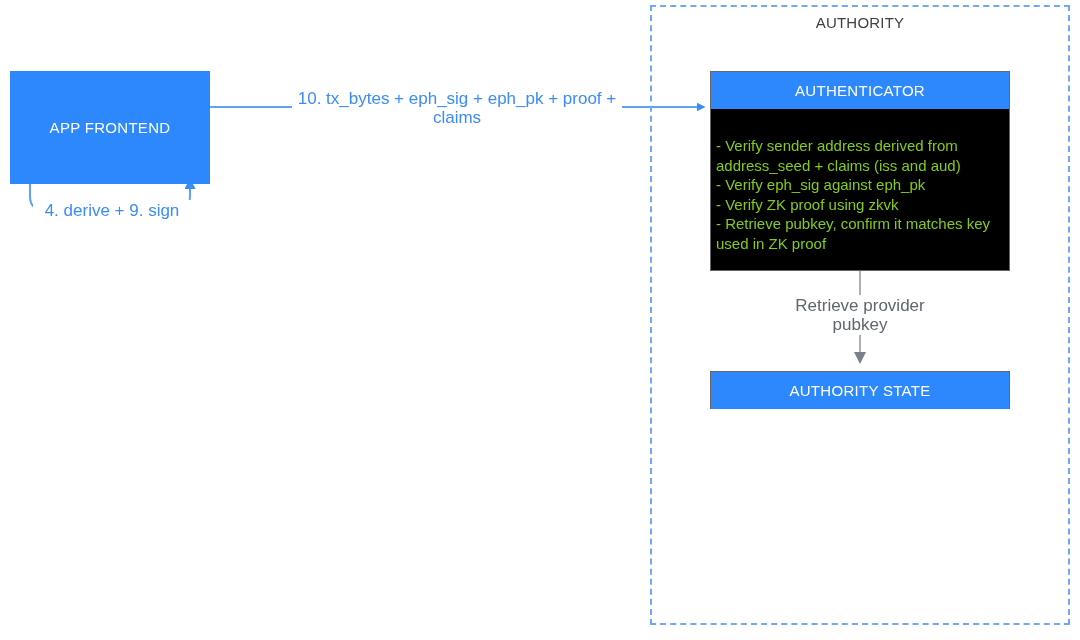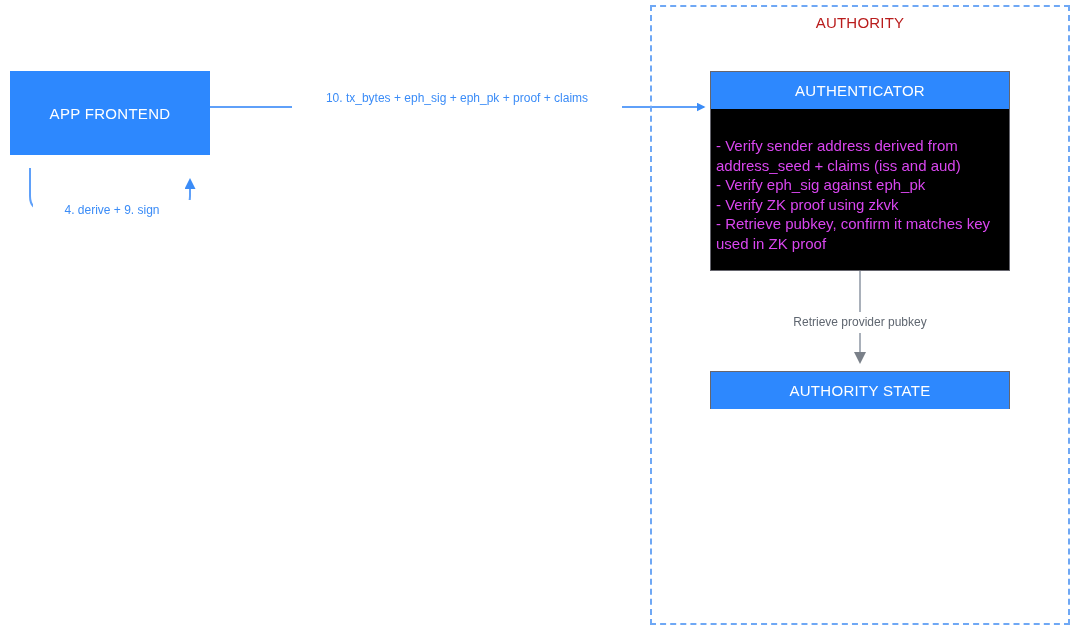--- a/index.html
+++ b/index.html
@@ -42,21 +42,21 @@
     border: 2px dashed #6fa8f5;
     box-sizing: border-box;
     background: transparent;
   }
   .authority-title {
     position: absolute;
     left: 650px;
     top: 14px;
     width: 420px;
     text-align: center;
-    color: #b91c1c;
+    color: #404040;
     font-size: 15px;
     letter-spacing: 0.2px;
   }
 
   
   .blue-box {
     position: absolute;
     background: #2d88fe;
     color: #ffffff;
     display: flex;
@@ -81,42 +81,42 @@
     align-items: center;
     justify-content: center;
     font-size: 15px;
     letter-spacing: 0.3px;
     box-sizing: border-box;
     border: 1px solid #66666e;
     border-bottom: none;
   }
   .card-body {
     background: #000000;
-    color: #d946ef;
+    color: #84cc16;
     box-sizing: border-box;
     border: 1px solid #66666e;
     border-top: none;
     padding: 16px;
     position: relative;
   }
   .card-body .body-text {
     position: absolute;
     left: 5px;
     right: 5px;
     font-size: 15px;
     line-height: 19.5px;
     white-space: pre-wrap;
   }
   #authenticator-body .body-text { top: 27px; }
   #authority-state-body .body-text { top: 26px; }
 
   
   .edge-label {
     position: absolute;
-    font-size: 12px;
+    font-size: 17px;
     line-height: 19px;
     text-align: center;
     background: #ffffff;
     box-sizing: border-box;
   }
   .edge-label.blue { color: #3b8cf7; }
   .edge-label.gray { color: #5f6670; }
 
   #label-tx {
     left: 292px;
@@ -125,21 +125,21 @@
     padding: 1px 4px;
   }
   #label-derive-sign {
     left: 33px;
     top: 200px;
     width: 158px;
     padding: 1px 3px;
   }
   #label-retrieve {
     left: 780px;
-    top: 312px;
+    top: 295px;
     width: 160px;
     padding: 1px 4px;
   }
 </style>
 </head>
 <body>
 
 <div id="canvas">
 
   <svg class="svg-layer" viewBox="0 0 1080 640" width="1080" height="640" xmlns="http://www.w3.org/2000/svg">
@@ -164,21 +164,21 @@
     </g>
 
     <g>
       <line x1="860" y1="271" x2="860" y2="362" stroke="#a9b0ba" stroke-width="2" marker-end="url(#arrow-gray)"></line>
     </g>
   </svg>
 
   <div class="authority-container"></div>
   <div class="authority-title">AUTHORITY</div>
 
-  <div class="blue-box" style="left:10px; top:71px; width:200px; height:84px;">
+  <div class="blue-box" style="left:10px; top:71px; width:200px; height:113px;">
     <span>APP FRONTEND</span>
   </div>
 
   <div class="card" style="left:710px; top:71px; width:300px; height:200px;">
     <div class="card-header">AUTHENTICATOR</div>
     <div class="card-body" id="authenticator-body" style="height:162px;">
       <div class="body-text">- Verify sender address derived from address_seed + claims (iss and aud)
 - Verify eph_sig against eph_pk
 - Verify ZK proof using zkvk
 - Retrieve pubkey, confirm it matches key used in ZK proof</div>

